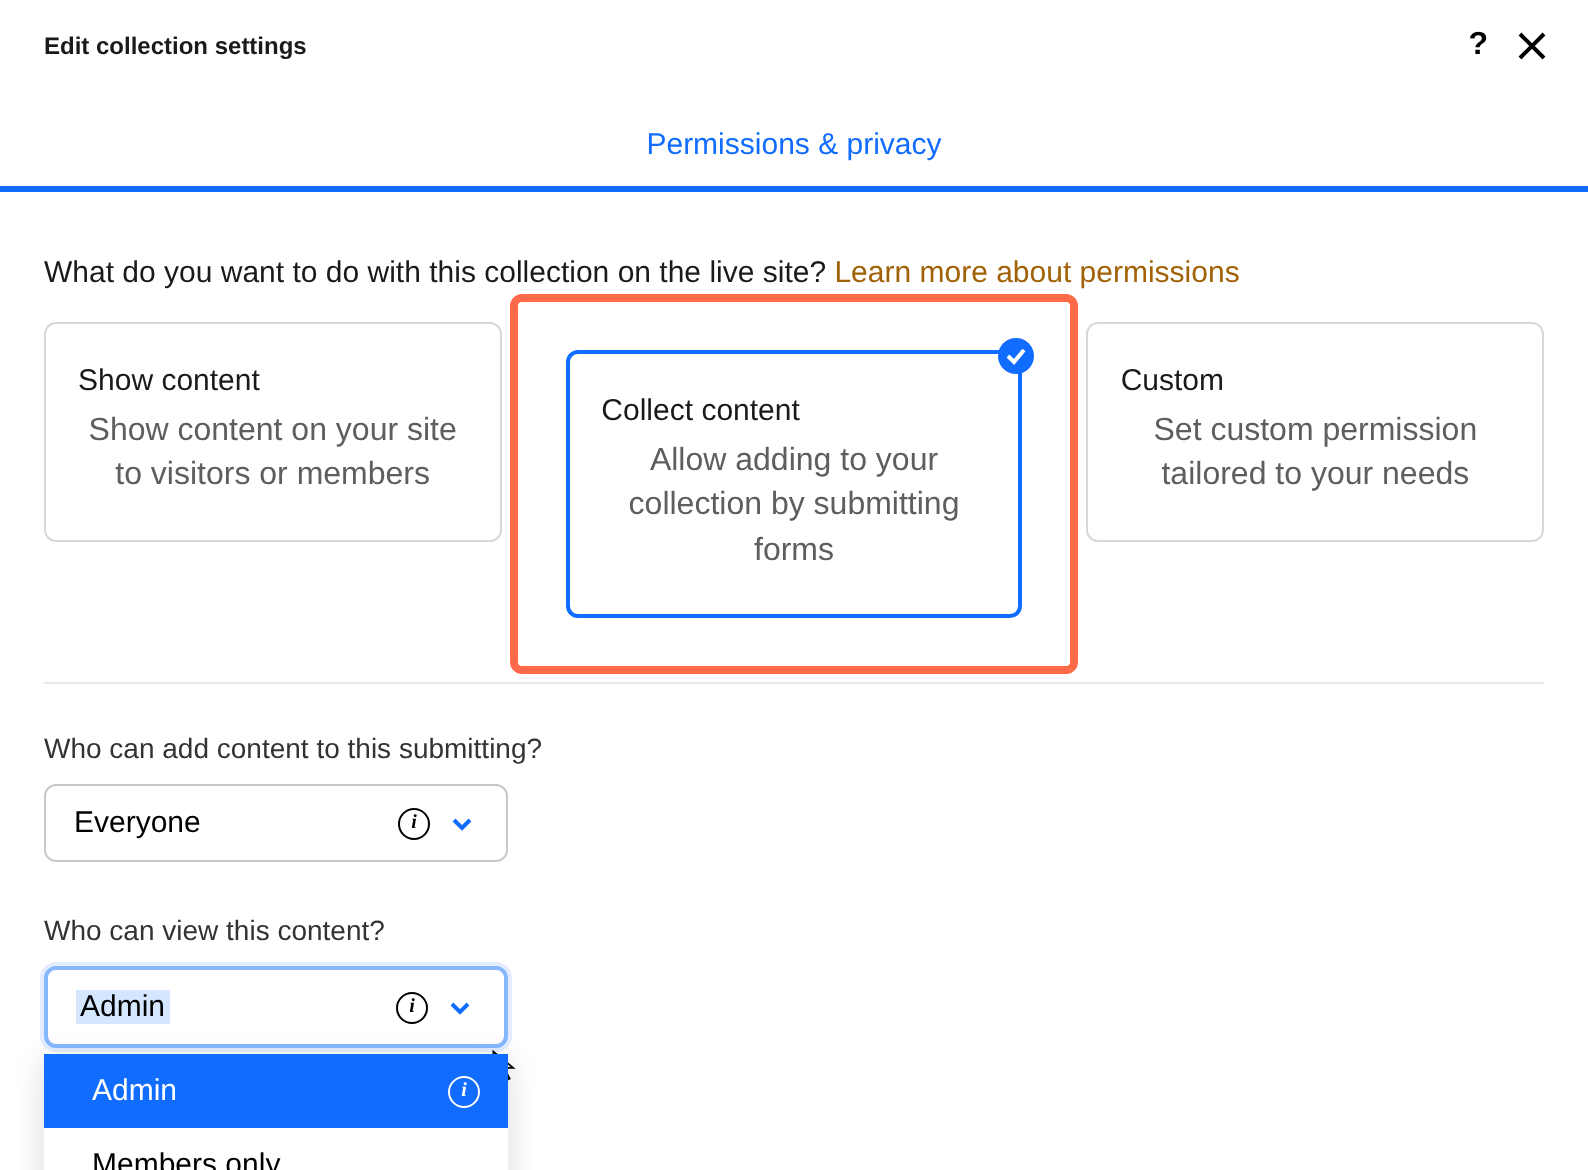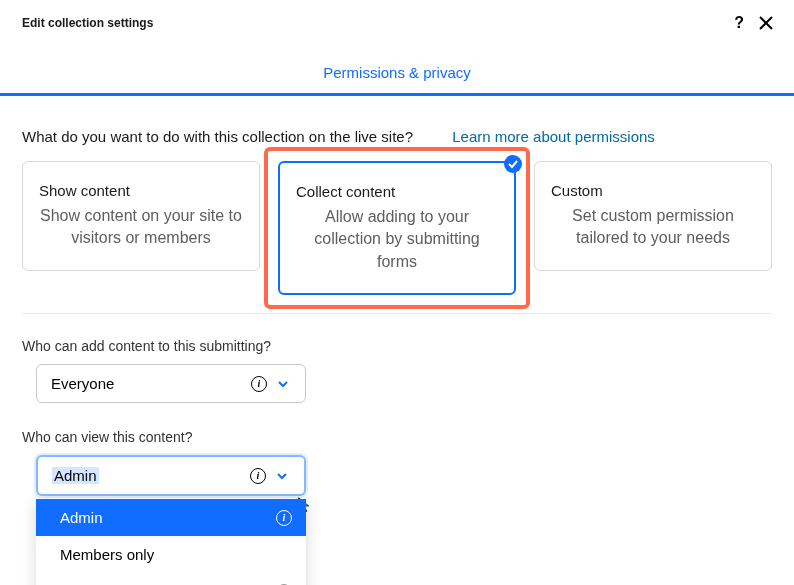--- a/index.html
+++ b/index.html
@@ -75,23 +75,22 @@
     }
     .content {
       padding: 32px 22px 0 22px;
     }
     .prompt {
       font-size: 15px;
       color: #1a1a1a;
       margin-bottom: 16px;
     }
     .link {
-      color: #0369a1;
-      cursor: pointer;
-      margin-left: 35px;
+      color: #a16207;
+      cursor: pointer;
     }
     .cards {
       display: flex;
       gap: 18px;
       margin-bottom: 18px;
     }
     .card {
       flex: 1;
       border: 1px solid #d8d8d8;
       border-radius: 6px;
@@ -105,21 +104,21 @@
       align-items: flex-start;
       justify-content: center;
     }
     .card-wrapper {
       position: relative;
       flex: 1;
     }
     .card-wrapper.highlighted {
       outline: 4px solid #ff6b4a;
       border-radius: 2px;
-      padding: 10px;
+      padding: 24px;
       margin: -10px;
     }
     .card.selected {
       border: 2px solid #116DFF;
     }
     .card-title {
       font-size: 15px;
       color: #1a1a1a;
       margin-bottom: 6px;
     }
@@ -146,23 +145,22 @@
       background: #e8e8e8;
       margin: 14px 0 24px 0;
     }
     .field-label {
       font-size: 14px;
       color: #333;
       margin-bottom: 10px;
     }
     .select-wrap {
       position: relative;
-      width: 270px;
+      width: 232px;
       margin-bottom: 26px;
-      margin-left: 14px;
     }
     .select {
       width: 100%;
       border: 1px solid #c8c8c8;
       border-radius: 6px;
       padding: 10px 14px;
       display: flex;
       align-items: center;
       justify-content: space-between;
       cursor: pointer;

